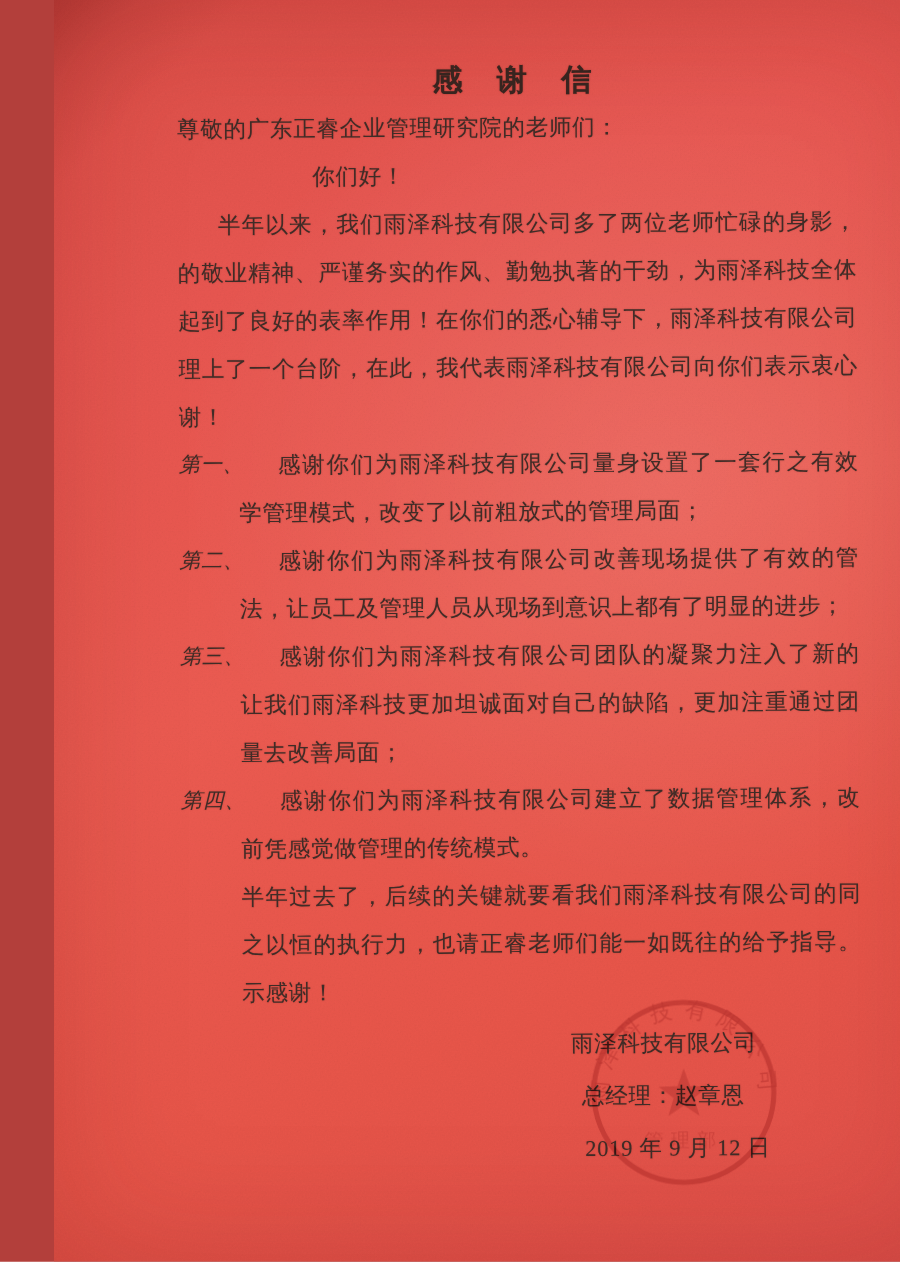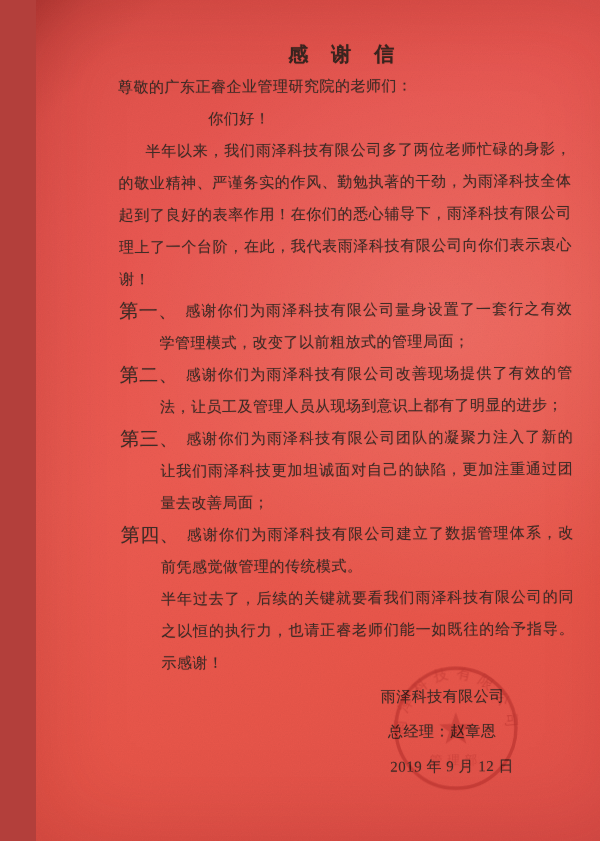--- a/index.html
+++ b/index.html
@@ -29,21 +29,21 @@
   }
   .j{text-align:justify;text-align-last:justify;white-space:normal;}
   .title{
     height:32px;line-height:32px;text-align:center;
     font-size:20px;font-weight:bold;letter-spacing:6px;word-spacing:6px;
     color:#38241f;text-shadow:0 0 1px rgba(60,25,20,0.5);
   }
   .salut{padding-left:90px;}
   .i2{padding-left:27px;}
   .item{position:relative;}
-  .ilabel{position:absolute;left:0;top:0;height:32px;line-height:32px;font-size:19px;letter-spacing:0.5px;text-shadow:0 0 1px rgba(70,30,25,0.35);}
+  .ilabel{position:absolute;left:0;top:0;height:32px;line-height:32px;font-size:14px;letter-spacing:0.5px;text-shadow:0 0 1px rgba(70,30,25,0.35);font-style:italic;}
   .ifirst{margin-left:66px;}
   .icont{margin-left:40px;}
   .cl{margin-left:40px;}
   
   .sig{position:absolute;left:340px;top:680px;width:190px;color:#3f2c27;}
   .sig .sline{height:35px;line-height:35px;font-size:15px;letter-spacing:0.5px;white-space:nowrap;text-shadow:0 0 1px rgba(70,30,25,0.35);}
   .sig .s1{padding-left:3px;}
   .sig .s2{padding-left:10px;}
   .sig .s3{padding-left:12px;}
   

